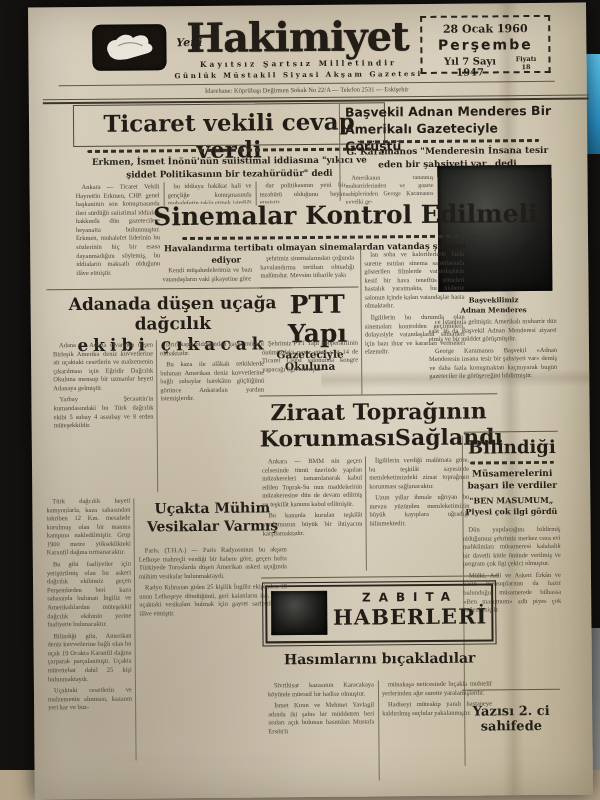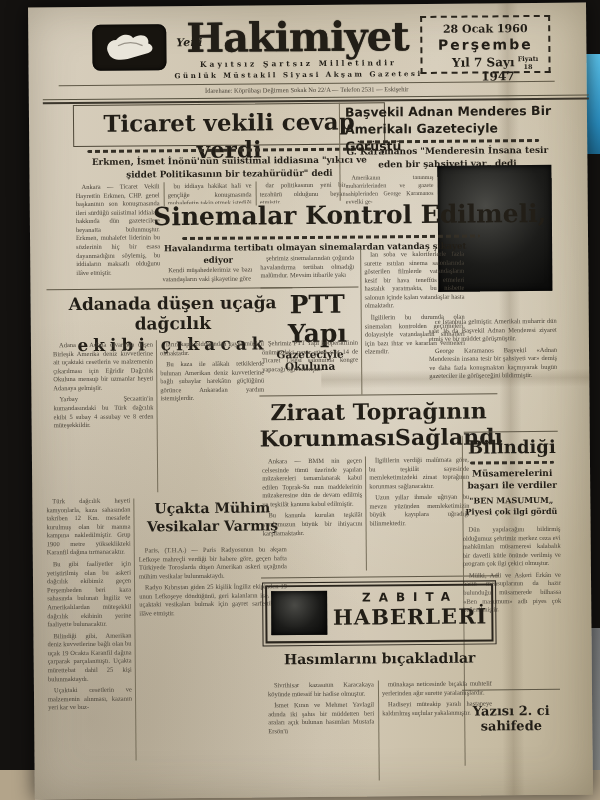--- a/index.html
+++ b/index.html
@@ -61,21 +61,21 @@
     </div>
     <div class="abs hl" style="left:148px;top:30px;font-size:11px;font-style:italic;">Yeni</div>
     <div class="abs hl" style="left:158px;top:8px;width:250px;font-size:40px;letter-spacing:-1px;text-shadow:0 0 1px #221e17;">Hakimiyet</div>
     <div class="abs hl ctr" style="left:148px;top:54px;width:244px;font-size:7.5px;letter-spacing:3px;">Kayıtsız Şartsız Milletindir</div>
     <div class="abs hl ctr" style="left:138px;top:65px;width:264px;font-size:7px;letter-spacing:2.5px;">Günlük Müstakil Siyasi Akşam Gazetesi</div>
 
     <div class="abs datebox ctr" style="left:392px;top:12px;width:130px;height:58px;padding-top:5px;">
       <div class="hl" style="font-size:11px;">28 Ocak 1960</div>
       <div class="hls" style="font-size:14px;letter-spacing:2px;margin-top:1px;">Perşembe</div>
       <div style="display:flex;justify-content:space-between;padding:3px 7px 0 7px;">
-        <span class="hl" style="font-size:12px;text-align:right;">Yıl 7 Sayı 1947</span>
+        <span class="hl" style="font-size:10px;">Yıl 7 Sayı 1947</span>
         <span class="hl" style="font-size:6.5px;">Fiyatı 18</span>
       </div>
     </div>
 
     <div class="hrule" style="left:30px;top:78px;width:496px;"></div>
     <div class="abs ctr" style="left:64px;top:81px;width:428px;font-size:6.5px;color:#4a443a;">İdarehane: Köprübaşı Değirmen Sokak No 22/A  —  Telefon 2531  —  Eskişehir</div>
     <div class="rule2" style="left:14px;top:92px;width:546px;"></div>
 
     <div class="abs frame ctr" style="left:44px;top:98px;width:312px;height:42px;padding-top:4px;">
       <span class="hl" style="font-size:23px;">Ticaret vekili cevap verdi</span>
@@ -98,29 +98,33 @@
     <div class="abs hls" style="left:316px;top:100px;width:212px;font-size:12.5px;line-height:1.35;">
       <div>Başvekil Adnan Menderes Bir</div>
       <div>Amerikalı Gazeteciyle Görüştü</div>
     </div>
     <div class="squig" style="left:330px;top:136px;width:180px;"></div>
     <div class="abs hl ctr" style="left:314px;top:141px;width:208px;font-size:9px;line-height:1.4;">G. Karamanos "Menderesin İnsana tesir eden bir şahsiyeti var„ dedi</div>
     <div class="abs bodytxt" style="left:316px;top:170px;width:88px;height:58px;font-size:6px;">
         <p>Amerikanın tanınmış muharrirlerinden ve gazete sahiplerinden George Karamanos evvelki ge-</p>
       </div>
     <div class="abs photo" style="left:408px;top:162px;width:114px;height:126px;"></div>
+    <div class="abs hl ctr" style="left:400px;top:292px;width:126px;font-size:7px;line-height:1.4;">
+      <div>Başvekilimiz</div>
+      <div>Adnan Menderes</div>
+    </div>
     <div class="abs bodytxt" style="left:398px;top:314px;width:128px;height:116px;">
       <p>ce İstanbula gelmiştir. Amerikalı muharrir dün saat 16 da Başvekil Adnan Menderesi ziyaret etmiş ve bir müddet görüşmüştür.</p>
       <p>George Karamanos Başvekil «Adnan Menderesin insana tesir bir şahsiyeti var» demiş ve daha fazla konuşmaktan kaçmıyarak bugün gazeteciler ile görüşeceğini bildirmiştir.</p>
     </div>
 
     <div class="abs hl ctr" style="left:118px;top:196px;width:404px;font-size:25px;">Sinemalar Kontrol Edilmeli,</div>
     <div class="squig" style="left:152px;top:231px;width:298px;"></div>
     <div class="abs hl ctr" style="left:128px;top:237px;width:314px;font-size:8.5px;">Havalandırma tertibatı olmayan sinemalardan vatandaş şikayet</div>
-    <div class="abs hl ctr" style="left:148px;top:249px;width:80px;font-size:8.5px;">ediyor</div>
+    <div class="abs hl ctr" style="left:156px;top:249px;width:80px;font-size:8.5px;">ediyor</div>
     <div class="abs bodytxt" style="left:132px;top:260px;width:90px;height:32px;">
         <p>Kendi müşahedelerimiz ve bazı vatandaşların vaki şikayetine göre</p>
       </div>
     <div class="abs bodytxt" style="left:230px;top:249px;width:94px;height:40px;">
         <p>şehrimiz sinemalarından çoğunda havalandırma tertibatı olmadığı malûmdur. Mevsim itibarile yakı</p>
       </div>
     <div class="vrule" style="left:330px;top:244px;height:146px;"></div>
     <div class="abs bodytxt" style="left:334px;top:246px;width:100px;height:142px;">
       <p>lan soba ve kaloriferlerle fazla surette ısıtılan sinema salonlarında gösterilen filmlerde vatandaşların kesif bir hava teneffüs etmeleri hastalık yaratmakta, bu nisbette salonun içinde kalan vatandaşlar hasta olmaktadır.</p>
       <p>İlgililerin bu durumda olan sinemaları kontrolden geçirmeleri, dolayısiyle vatandaşların sıhhatleri için bazı ihtar ve kararları vermeleri elzemdir.</p>

